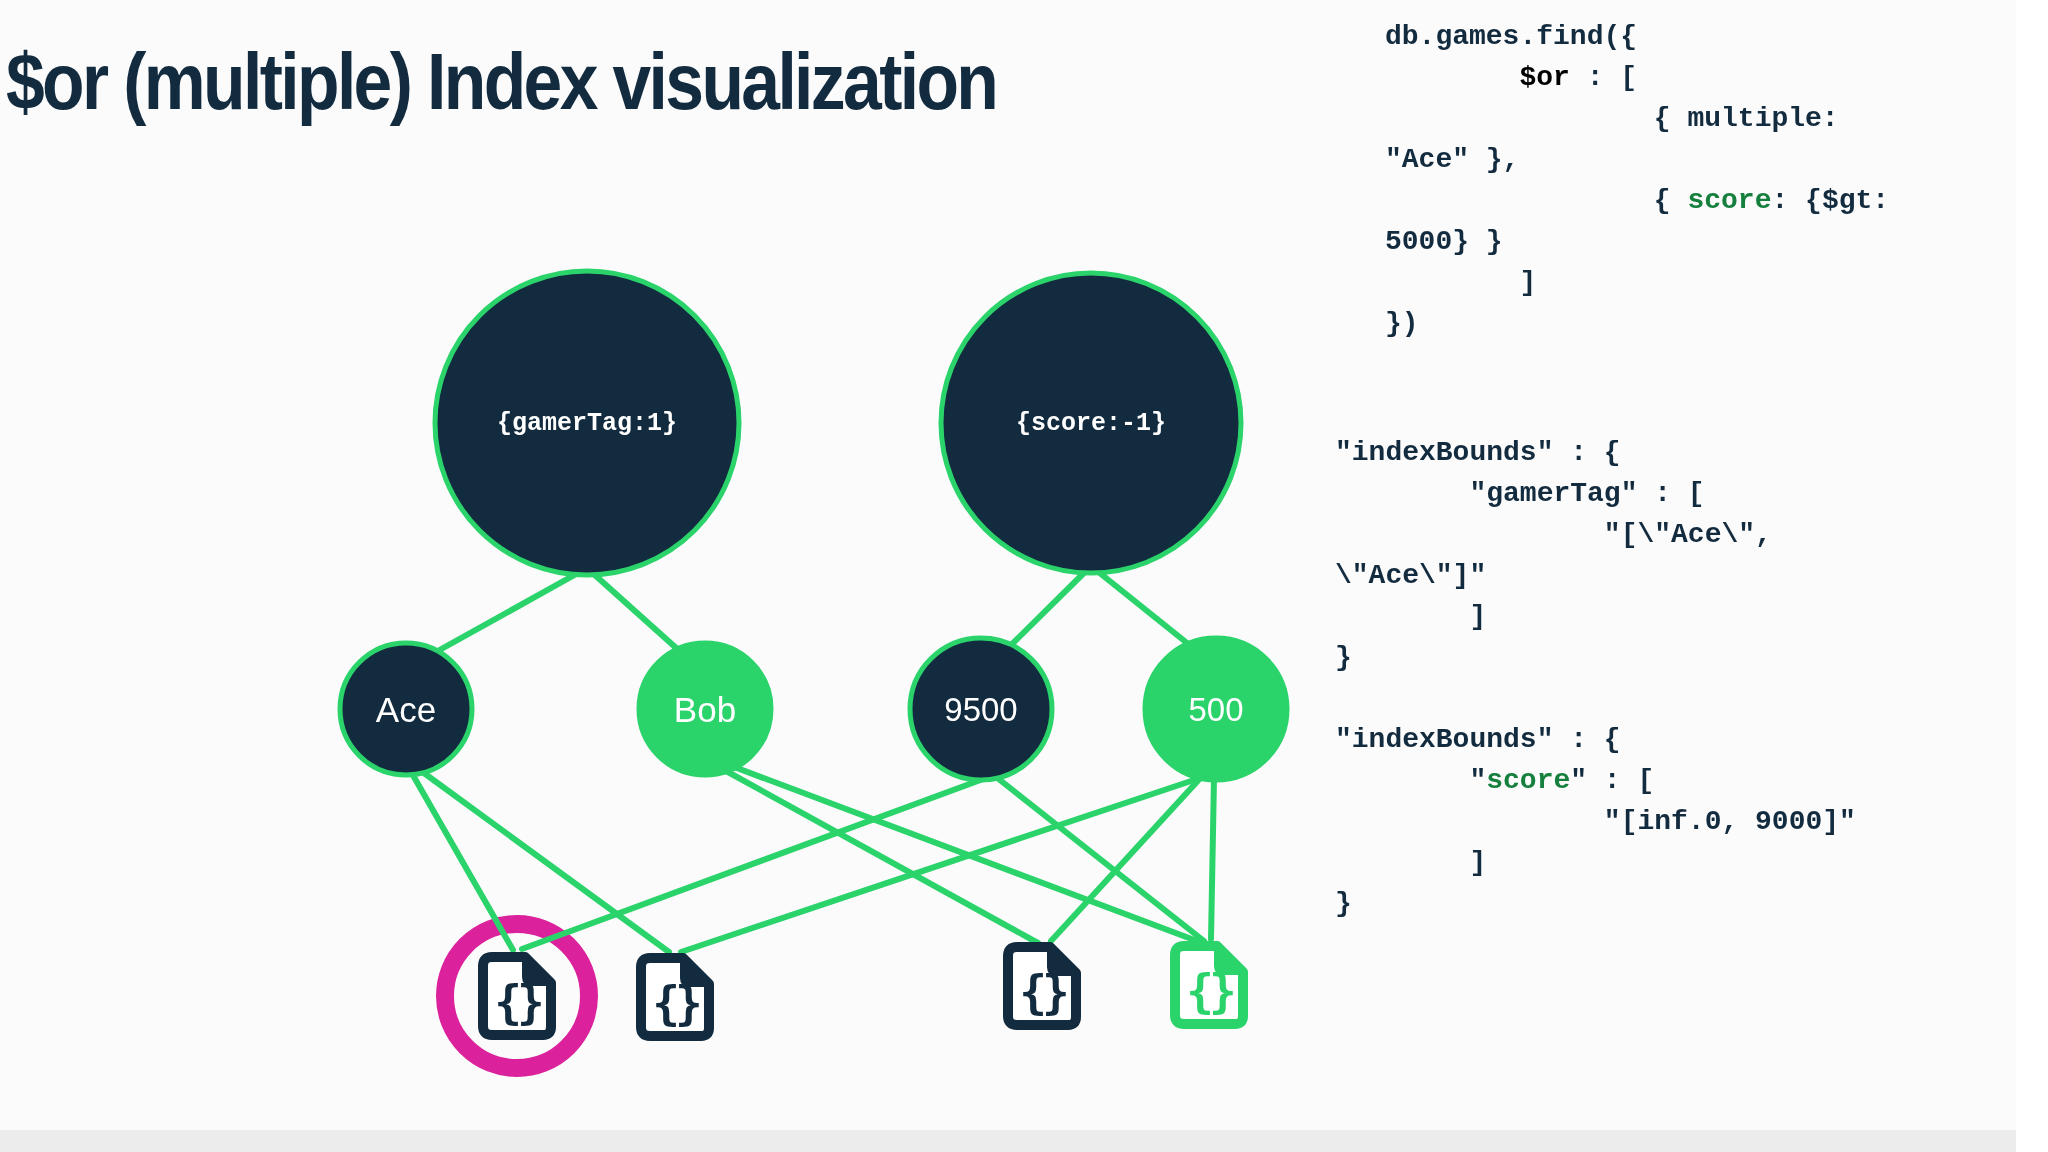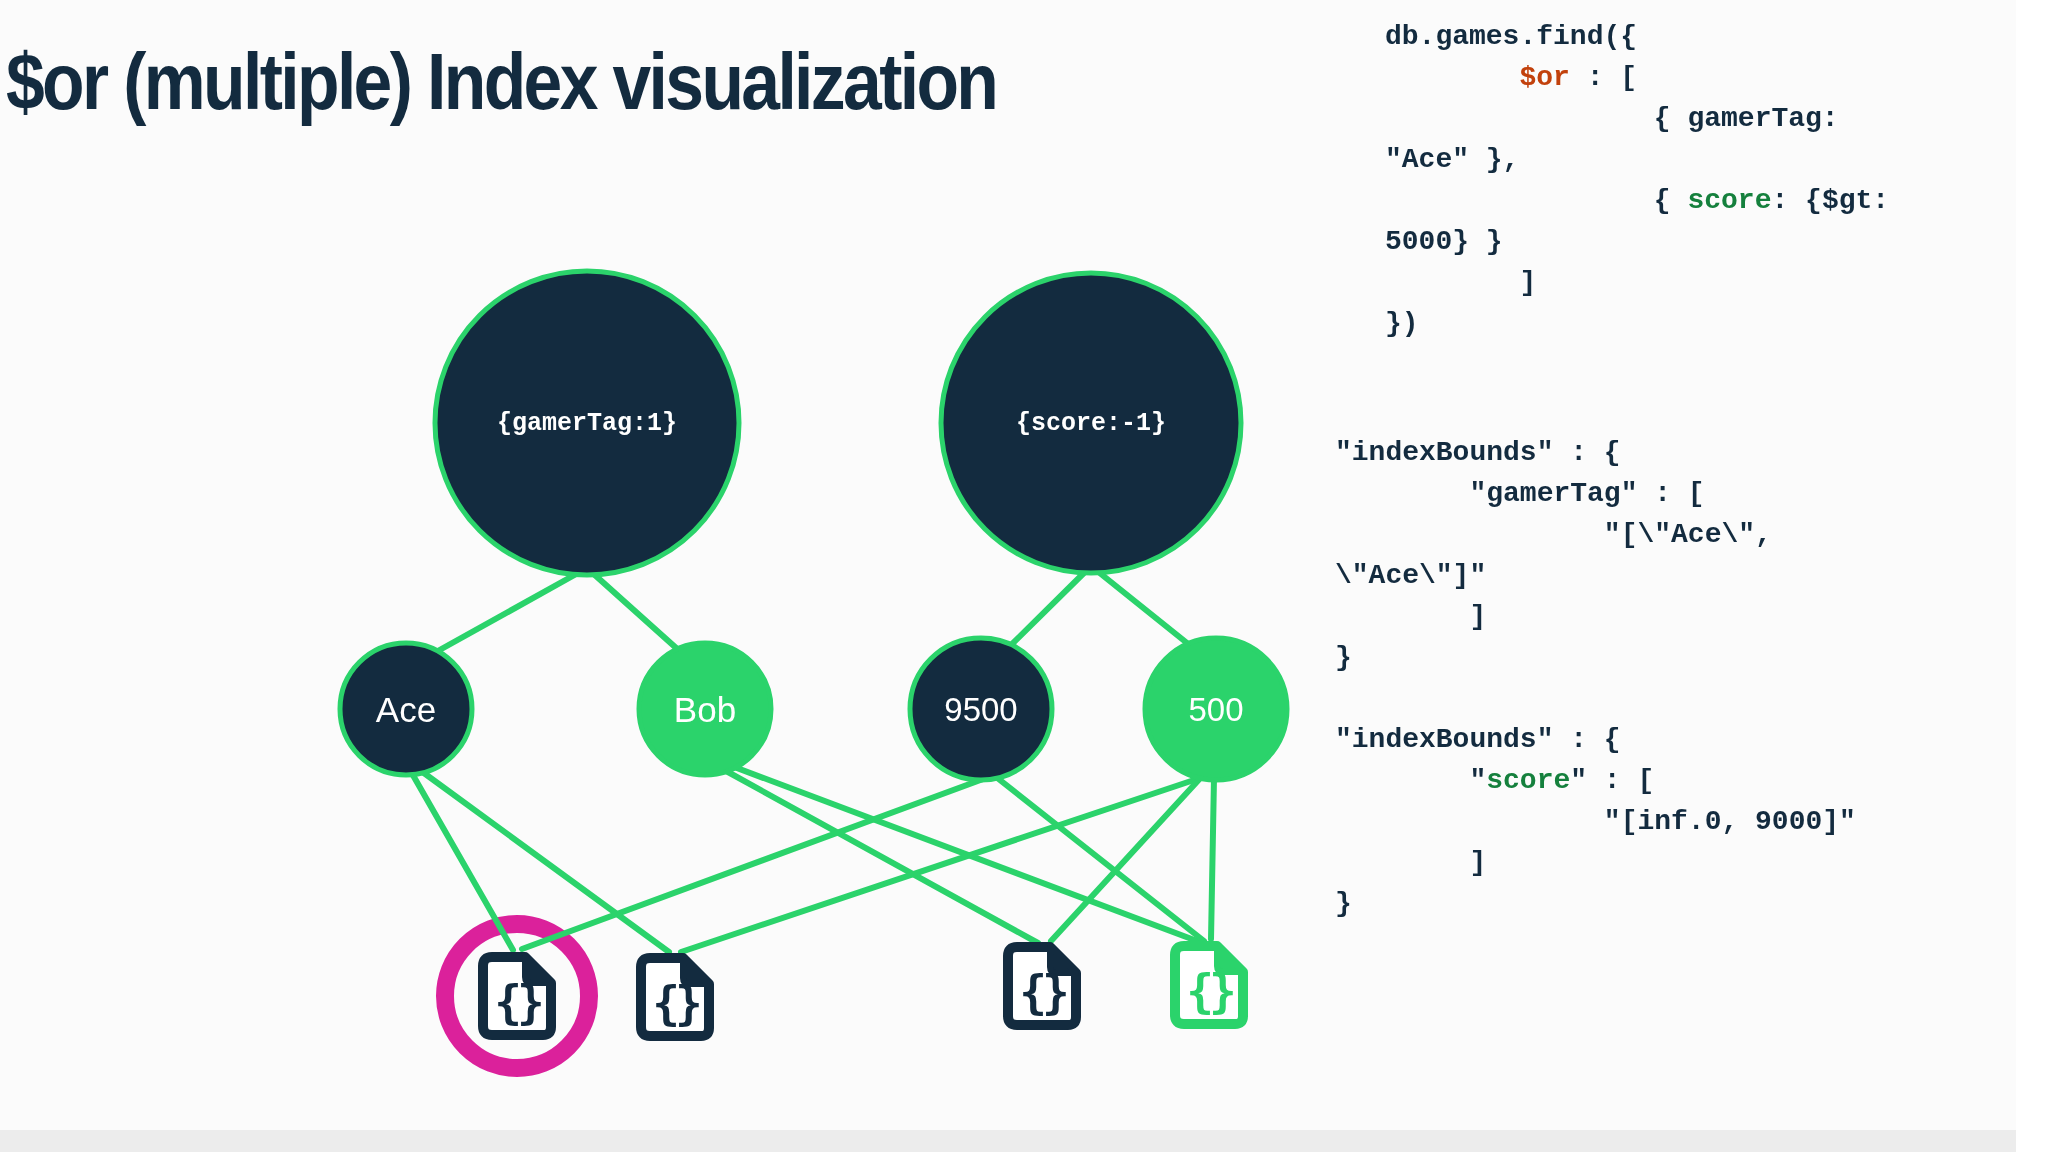--- a/index.html
+++ b/index.html
@@ -5,21 +5,21 @@
   html,body{margin:0;padding:0;background:#ffffff;}
   .slide{position:relative;width:2016px;height:1152px;background:#fbfbfb;overflow:hidden;
          font-family:"Liberation Sans",sans-serif;}
   .page-title{position:absolute;left:6px;top:36px;margin:0;
               font-family:"Liberation Sans",sans-serif;font-weight:700;
               font-size:80px;letter-spacing:-3px;color:#132B3F;white-space:nowrap;
               transform:scaleX(0.87);transform-origin:left top;}
   .code-block{position:absolute;}
   .code-block pre{margin:0;font-family:"Liberation Mono",monospace;font-weight:700;
                   font-size:28px;line-height:41px;color:#132B3F;white-space:pre;}
-  .tok-pink{color:#c2410c;margin-top:24px;}
+  .tok-pink{color:#000000;margin-top:24px;}
   .tok-cyan{color:#15803d;}
   .pos-query{left:1385px;top:16px;}
   .pos-bounds1{left:1335px;top:432px;}
   .pos-bounds2{left:1335px;top:719px;}
   svg.diagram{position:absolute;left:0;top:0;}
   svg text.node-label-mono{font-family:"Liberation Mono",monospace;font-weight:700;fill:#ffffff;}
   svg text.node-label-sans{font-family:"Liberation Sans",sans-serif;font-weight:400;fill:#ffffff;}
   svg text.braces{font-family:"DejaVu Sans Mono",monospace;font-weight:700;letter-spacing:-5px;}
   .bottom-bar{position:absolute;left:0;bottom:0;width:100%;height:22px;background:#ececec;}
 </style>
@@ -75,21 +75,21 @@
       <g transform="translate(1170,941)">
         <path d="M 14 5 H 47 L 73 31 V 75 Q 73 83 65 83 H 14 Q 5 83 5 74 V 14 Q 5 5 14 5 Z" fill="#ffffff" stroke="#2BD36B" stroke-width="10" stroke-linejoin="round"></path>
         <path d="M 47 5 V 25 Q 47 31 53 31 H 73 Z" fill="#2BD36B" stroke="#2BD36B" stroke-width="6" stroke-linejoin="round"></path>
         <text x="39" y="66" text-anchor="middle" font-size="46" fill="#2BD36B" class="braces">{}</text>
       </g>
     </svg>
 
   <div class="code-block pos-query">
       <pre><span>db.games.find({</span>
 <span>        </span><span class="tok-pink">$or</span><span> : [</span>
-<span>                { gamerTag:</span>
+<span>                { multiple:</span>
 <span>"Ace" },</span>
 <span>                { </span><span class="tok-cyan">score</span><span>: {$gt:</span>
 <span>5000} }</span>
 <span>        ]</span>
 <span>})</span>
 </pre>
     </div>
   <div class="code-block pos-bounds1">
       <pre><span>"indexBounds" : {</span>
 <span>        "gamerTag" : [</span>

